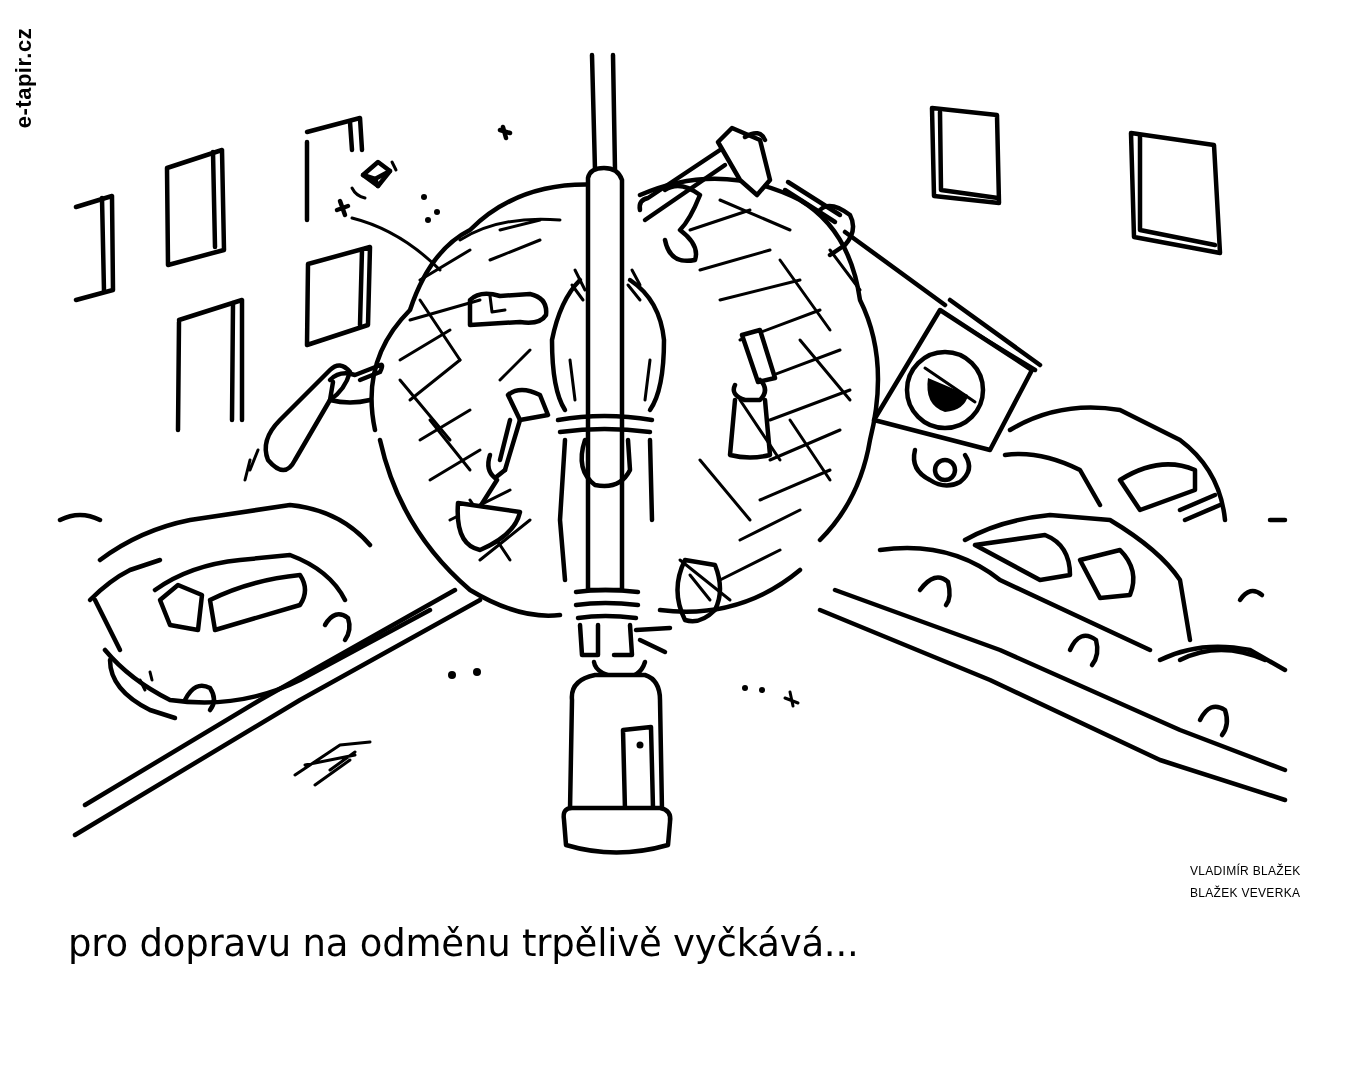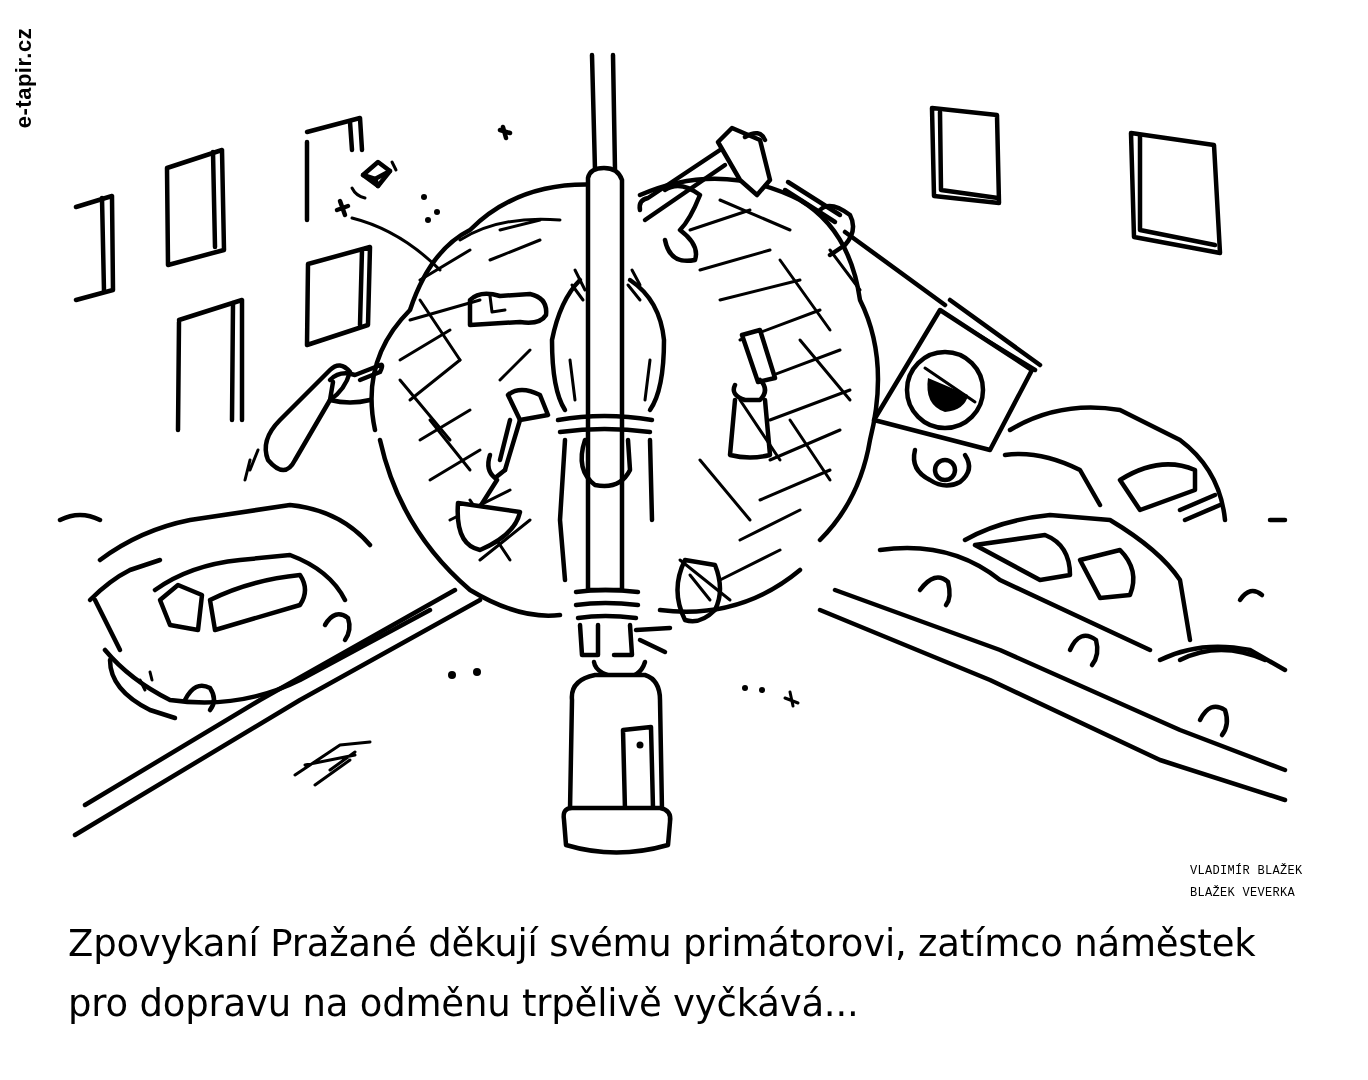--- a/index.html
+++ b/index.html
@@ -57,21 +57,21 @@
       stroke-width: 3;
       stroke-linecap: round;
       stroke-linejoin: round;
     }
     .fill-white { fill: #fff; }
     .fill-black { fill: #000; }
     .credits {
       position: absolute;
       left: 1190px;
       top: 860px;
-      font-family: Liberation Mono, monospace;
+      font-family: Liberation Sans, sans-serif;
       font-size: 12px;
       line-height: 22px;
       letter-spacing: 0.3px;
     }
     .credits div { white-space: nowrap; }
     .caption {
       position: absolute;
       left: 68px;
       top: 914px;
       font-family: "DejaVu Sans", sans-serif;
@@ -310,15 +310,14 @@
     </g>
   </svg>
 </div>
 
 <div class="credits">
   <div>VLADIMÍR BLAŽEK</div>
   <div>BLAŽEK VEVERKA</div>
 </div>
 
 <div class="caption">
-  <div>Zpovykaní Pražané děkují svému primátorovi, zatímco náměstek</div>
   <div>pro dopravu na odměnu trpělivě vyčkává...</div>
 </div>
 
 </body></html>

